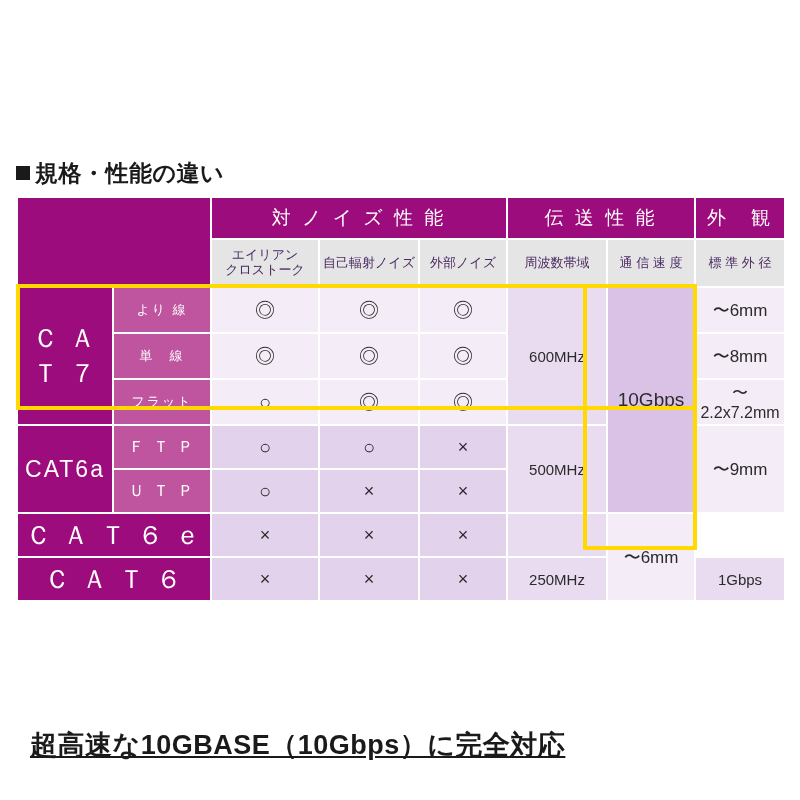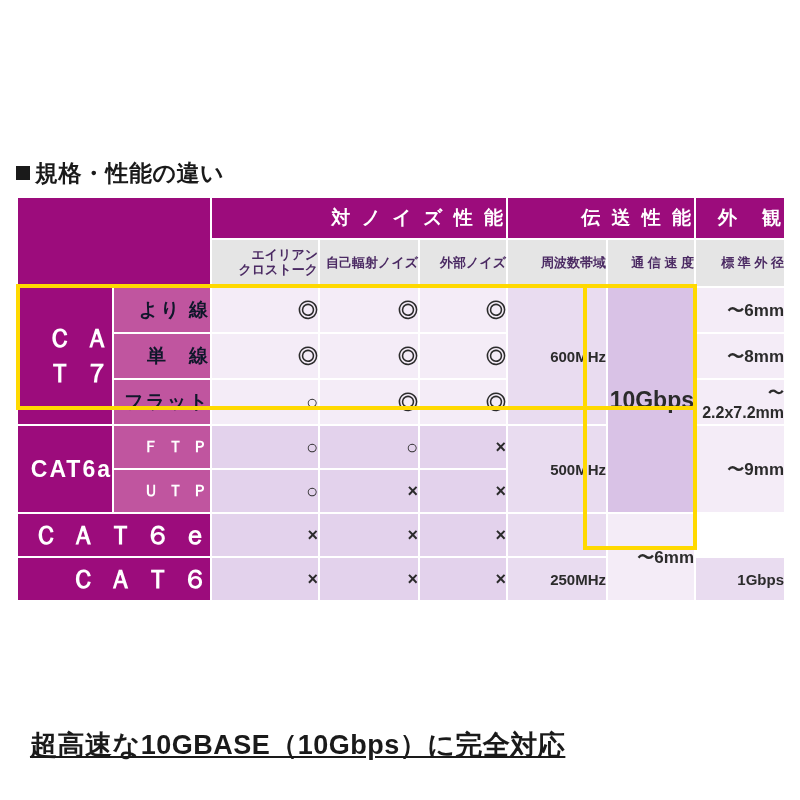--- a/index.html
+++ b/index.html
@@ -48,23 +48,23 @@
     width: 768px;
   }
   table.spec {
     border-collapse: collapse;
     table-layout: fixed;
     width: 768px;
   }
   table.spec td, table.spec th {
     border: 2px solid #ffffff;
     padding: 0;
-    text-align: right;
+    text-align: center;
     vertical-align: middle;
-    font-weight: bold;
+    font-weight: normal;
   }
 
   
   .hdr-purple {
     background: #9c0c7c;
     color: #ffffff;
     font-size: 19px;
     letter-spacing: 3px;
   }
   .hdr-lav {
@@ -80,22 +80,22 @@
 
   
   .lbl-dark {
     background: #9c0c7c;
     color: #ffffff;
     font-size: 26px;
     letter-spacing: 2px;
   }
   .lbl-mid {
     background: #c0559f;
-    color: #0f172a;
-    font-size: 19px;
+    color: #ffffff;
+    font-size: 13px;
     letter-spacing: 2px;
   }
   .lbl-sub-mid {
     background: #c0559f;
     color: #ffffff;
     font-size: 16px;
     letter-spacing: 2px;
   }
 
   
@@ -105,21 +105,21 @@
     font-size: 17px;
   }
   .cell-mid {
     background: #e3d2ec;
     color: #2b2b2b;
     font-size: 17px;
   }
   .cell-deep {
     background: #d9c2e6;
     color: #2b2b2b;
-    font-size: 23px;
+    font-size: 19px;
   }
   .cell-band {
     background: #e9dcf0;
     color: #2b2b2b;
     font-size: 15px;
   }
   .mark {
     font-size: 20px;
     line-height: 1;
   }

